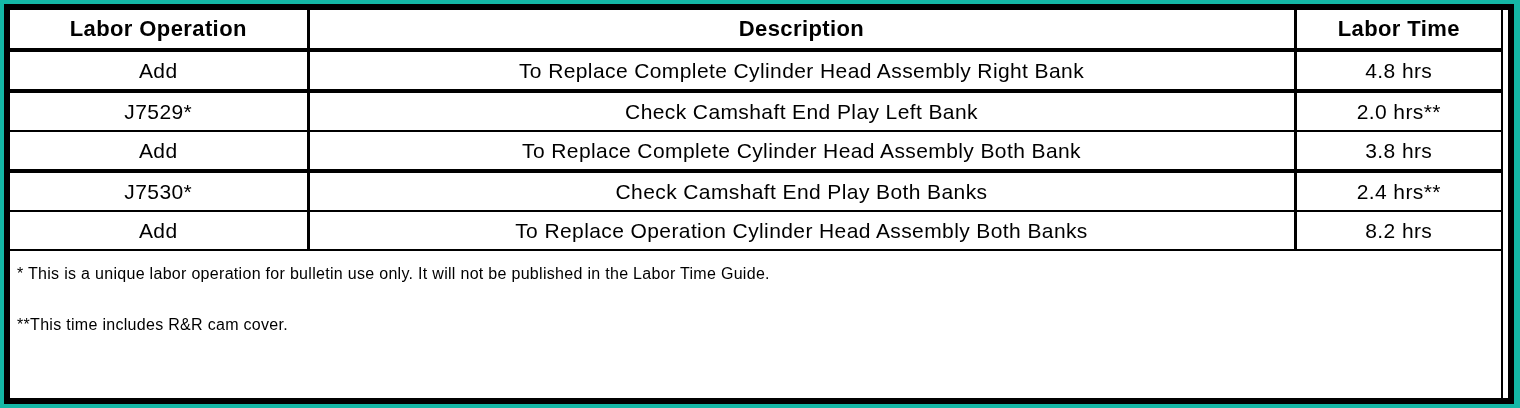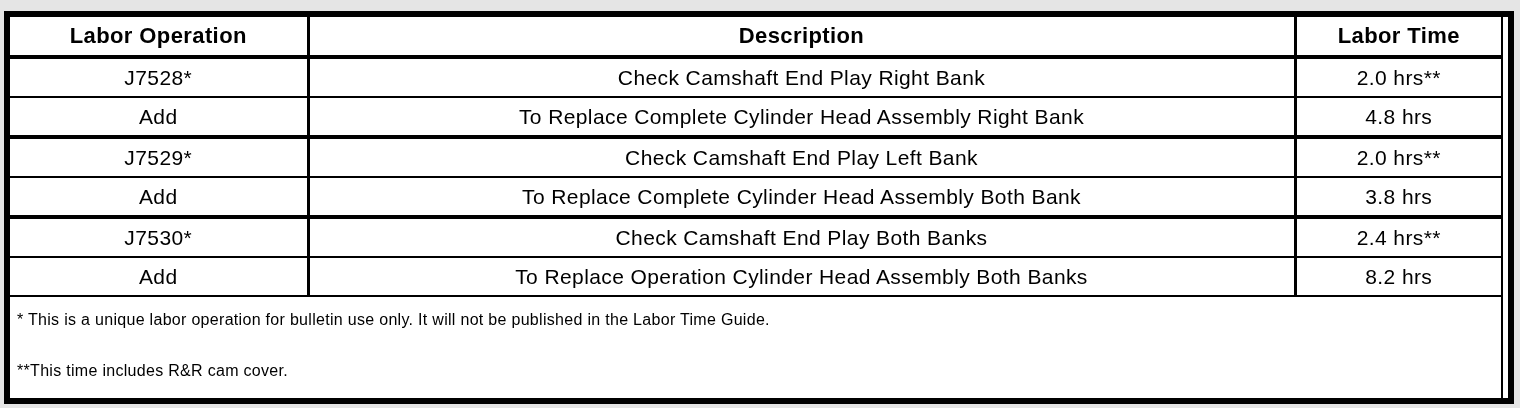--- a/index.html
+++ b/index.html
@@ -4,22 +4,22 @@
 <style>
   html, body {
     margin: 0;
     padding: 0;
     background: #ffffff;
   }
   .page {
     width: 1520px;
     height: 408px;
     box-sizing: border-box;
-    padding: 11px 6px 4px 4px;
-    background: #e5e5e5;
+    padding: 4px 6px 4px 4px;
+    background: #14b8a6;
     font-family: "Liberation Sans", sans-serif;
     color: #000000;
   }
   .frame {
     width: 100%;
     height: 100%;
     box-sizing: border-box;
     border: 6px solid #000000;
     display: flex;
     flex-direction: column;
@@ -96,25 +96,20 @@
           <col class="col-time">
         </colgroup>
         <thead>
           <tr>
             <th>Labor Operation</th>
             <th>Description</th>
             <th>Labor Time</th>
           </tr>
         </thead>
         <tbody>
-          <tr class="thin">
-            <td>J7528*</td>
-            <td>Check Camshaft End Play Right Bank</td>
-            <td>2.0 hrs**</td>
-          </tr>
           <tr class="group-end">
             <td>Add</td>
             <td>To Replace Complete Cylinder Head Assembly Right Bank</td>
             <td>4.8 hrs</td>
           </tr>
           <tr class="thin">
             <td>J7529*</td>
             <td>Check Camshaft End Play Left Bank</td>
             <td>2.0 hrs**</td>
           </tr>

